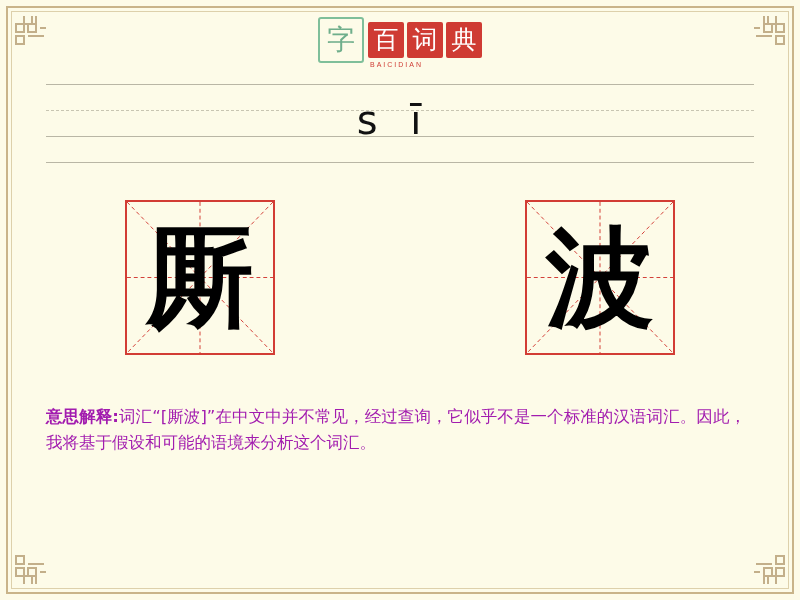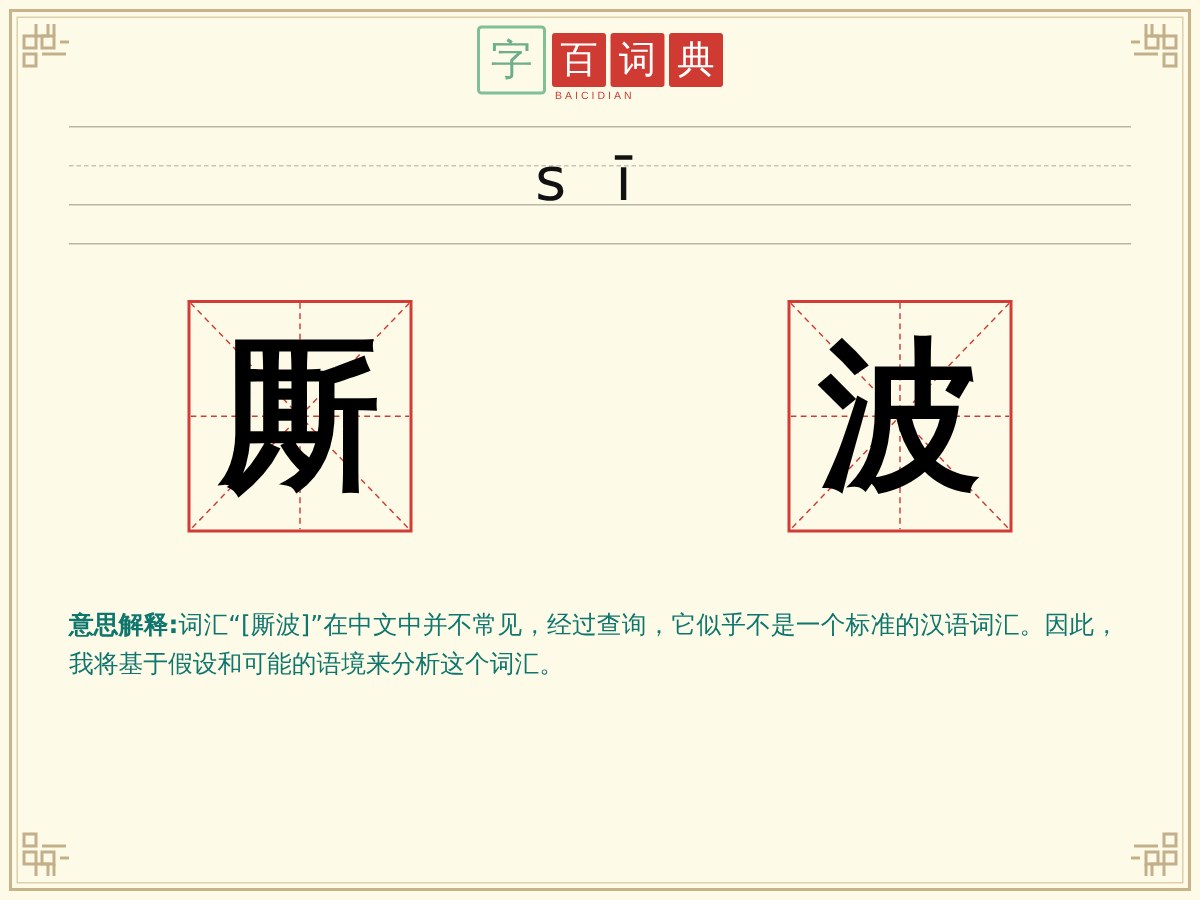--- a/index.html
+++ b/index.html
@@ -161,21 +161,21 @@
     font-weight: 700;
   }
 
   
   .explain {
     position: absolute;
     left: 46px; top: 404px;
     width: 700px;
     font-size: 16.5px;
     line-height: 1.55;
-    color: #0f766e;
+    color: #a21caf;
     font-family: "DejaVu Sans", sans-serif;
     text-align: justify;
   }
   .explain .label {
     font-weight: 700;
   }
 </style>
 </head>
 <body>
 

